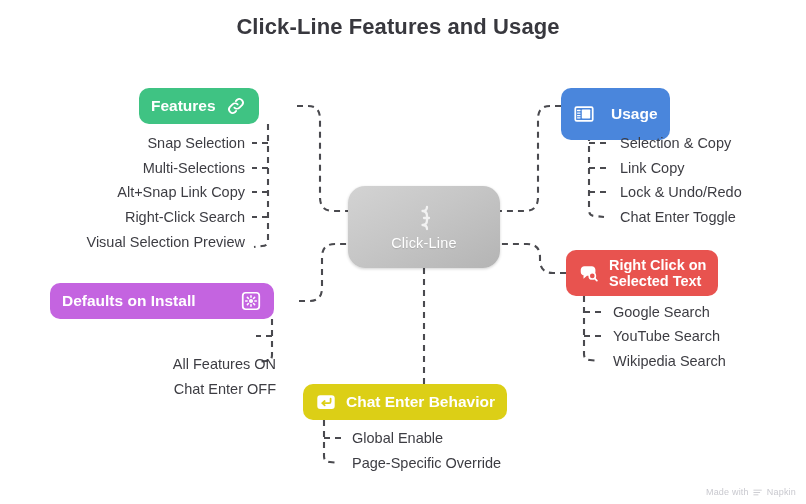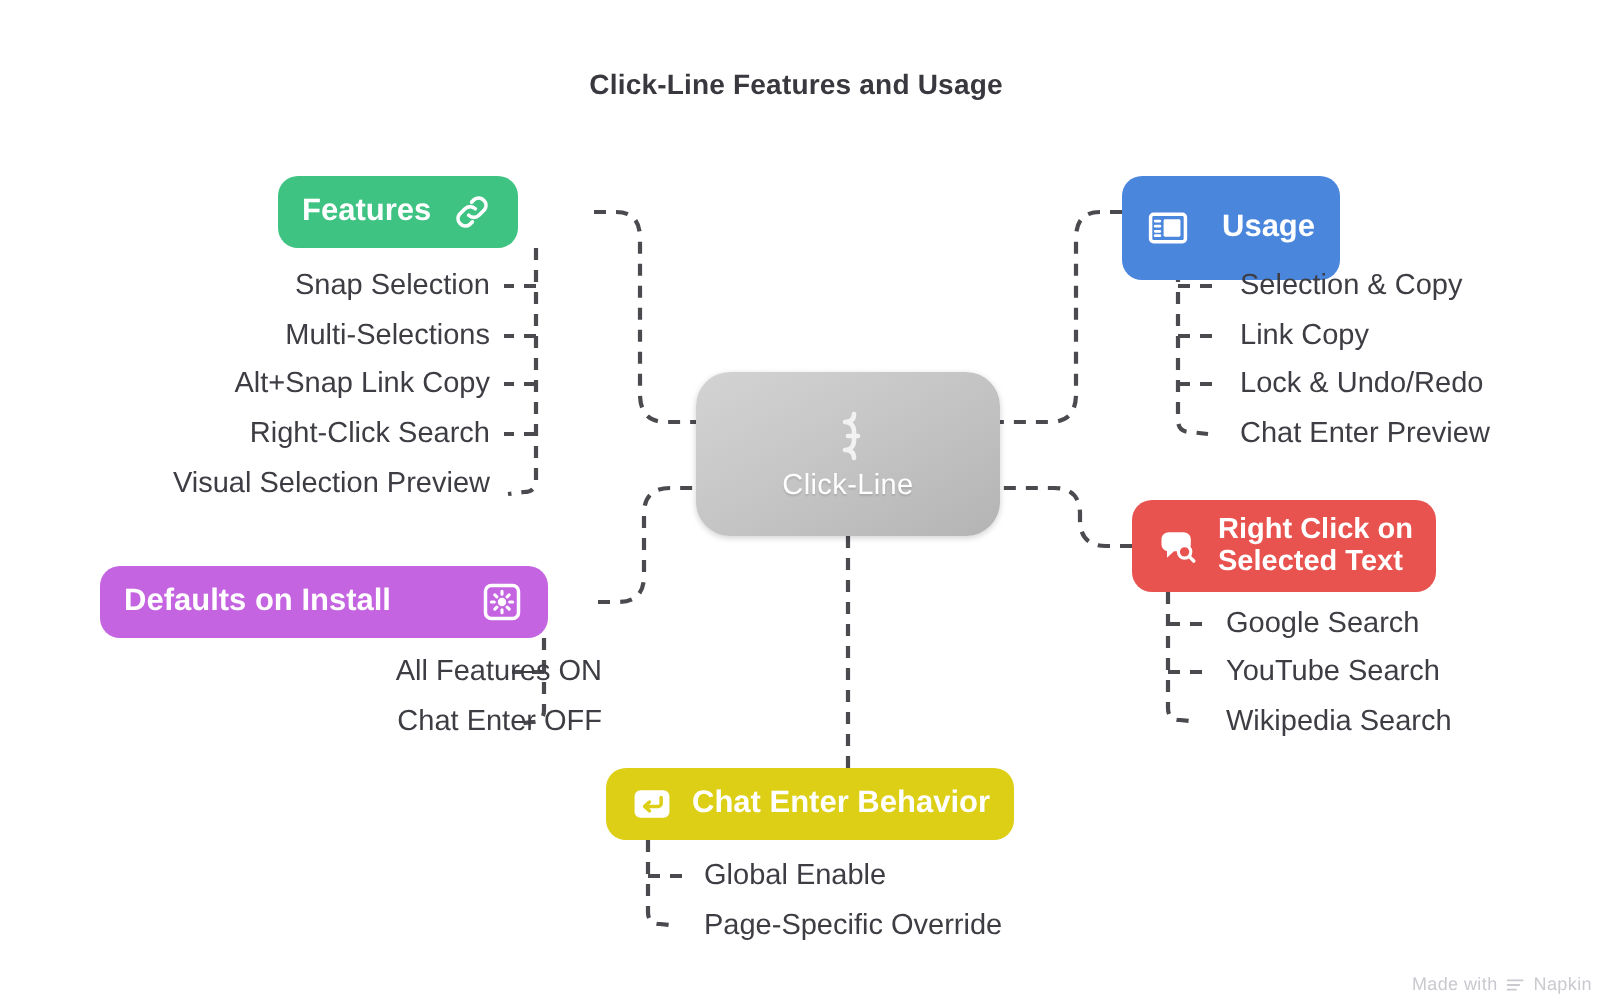--- a/index.html
+++ b/index.html
@@ -27,24 +27,24 @@
     left: 0; top: 0;
     width: 806px;
     height: 504px;
     pointer-events: none;
   }
 
   
   .title {
     position: absolute;
     left: 0;
-    top: 34px;
+    top: 14px;
     width: 796px;
     text-align: center;
-    font-size: 14px;
+    font-size: 22px;
     font-weight: bold;
     letter-spacing: 0.1px;
     color: #38383e;
   }
 
   
   .node {
     position: absolute;
     display: flex;
     align-items: center;
@@ -124,21 +124,21 @@
     position: absolute;
     font-size: 14.5px;
     color: #3d3d43;
     white-space: nowrap;
     line-height: 1;
   }
   .leaf.right-align { text-align: right; }
 
   
   .leaves-features .leaf { right: 561px; }
-  .leaves-defaults .leaf { right: 505px; }
+  .leaves-defaults .leaf { right: 530px; margin-top: 28px; }
 
   
   .leaves-usage .leaf { left: 620px; }
   .leaves-rightclick .leaf { left: 613px; }
   .leaves-chat .leaf { left: 352px; }
 
   
   .watermark {
     position: absolute;
     right: 10px;
@@ -231,21 +231,21 @@
         <rect x="9.6" y="7.2" width="9.2" height="9.6" rx="0.8" fill="#ffffff" stroke="none"></rect>
         <path d="M5 8.2h2.6M5 11h2.6M5 13.8h2.6M5 16.2h2.6" stroke-linecap="round" stroke-width="1.5"></path>
       </svg>
     </span>
     <span class="label">Usage</span>
   </div>
   <div class="leaves-usage">
     <div class="leaf" style="top:136px;">Selection &amp; Copy</div>
     <div class="leaf" style="top:161px;">Link Copy</div>
     <div class="leaf" style="top:185px;">Lock &amp; Undo/Redo</div>
-    <div class="leaf" style="top:210px;">Chat Enter Preview</div>
+    <div class="leaf" style="top:210px;">Chat Enter Toggle</div>
   </div>
 
   <div class="node node-defaults">
     <span class="label">Defaults on Install</span>
     <span>
       <svg class="node-icon" viewBox="0 0 24 24" fill="none" stroke="#ffffff" stroke-width="1.9" stroke-linejoin="round">
         <rect x="3" y="3" width="18" height="18" rx="3.2"></rect>
         <circle cx="12" cy="12" r="2.3" fill="#ffffff" stroke="none"></circle>
         <path d="M12 6.2v1.6M12 16.2v1.6M6.2 12h1.6M16.2 12h1.6M8.1 8.1l1.1 1.1M14.8 14.8l1.1 1.1M15.9 8.1l-1.1 1.1M9.2 14.8l-1.1 1.1" stroke-linecap="round" stroke-width="1.7"></path>
       </svg>

